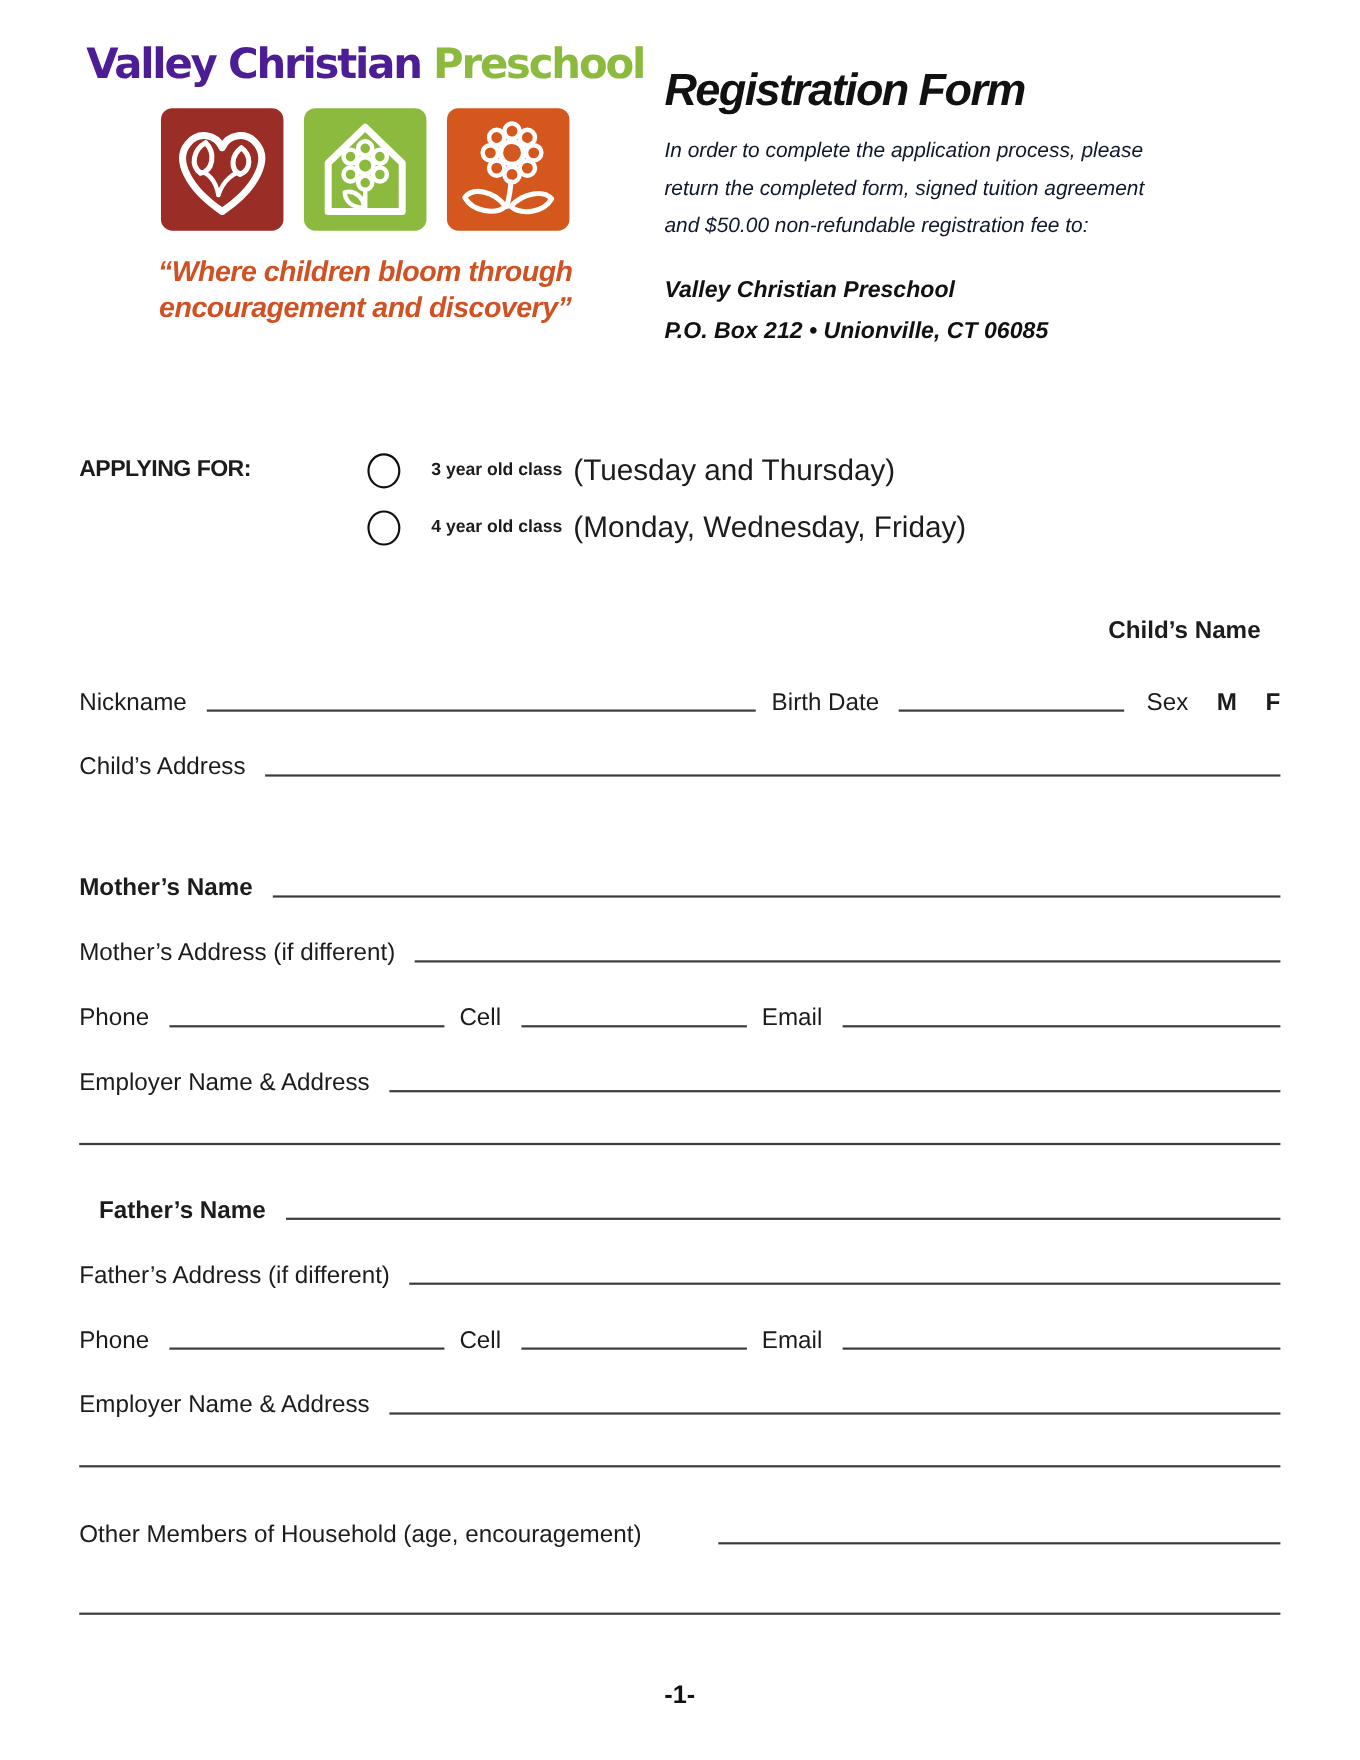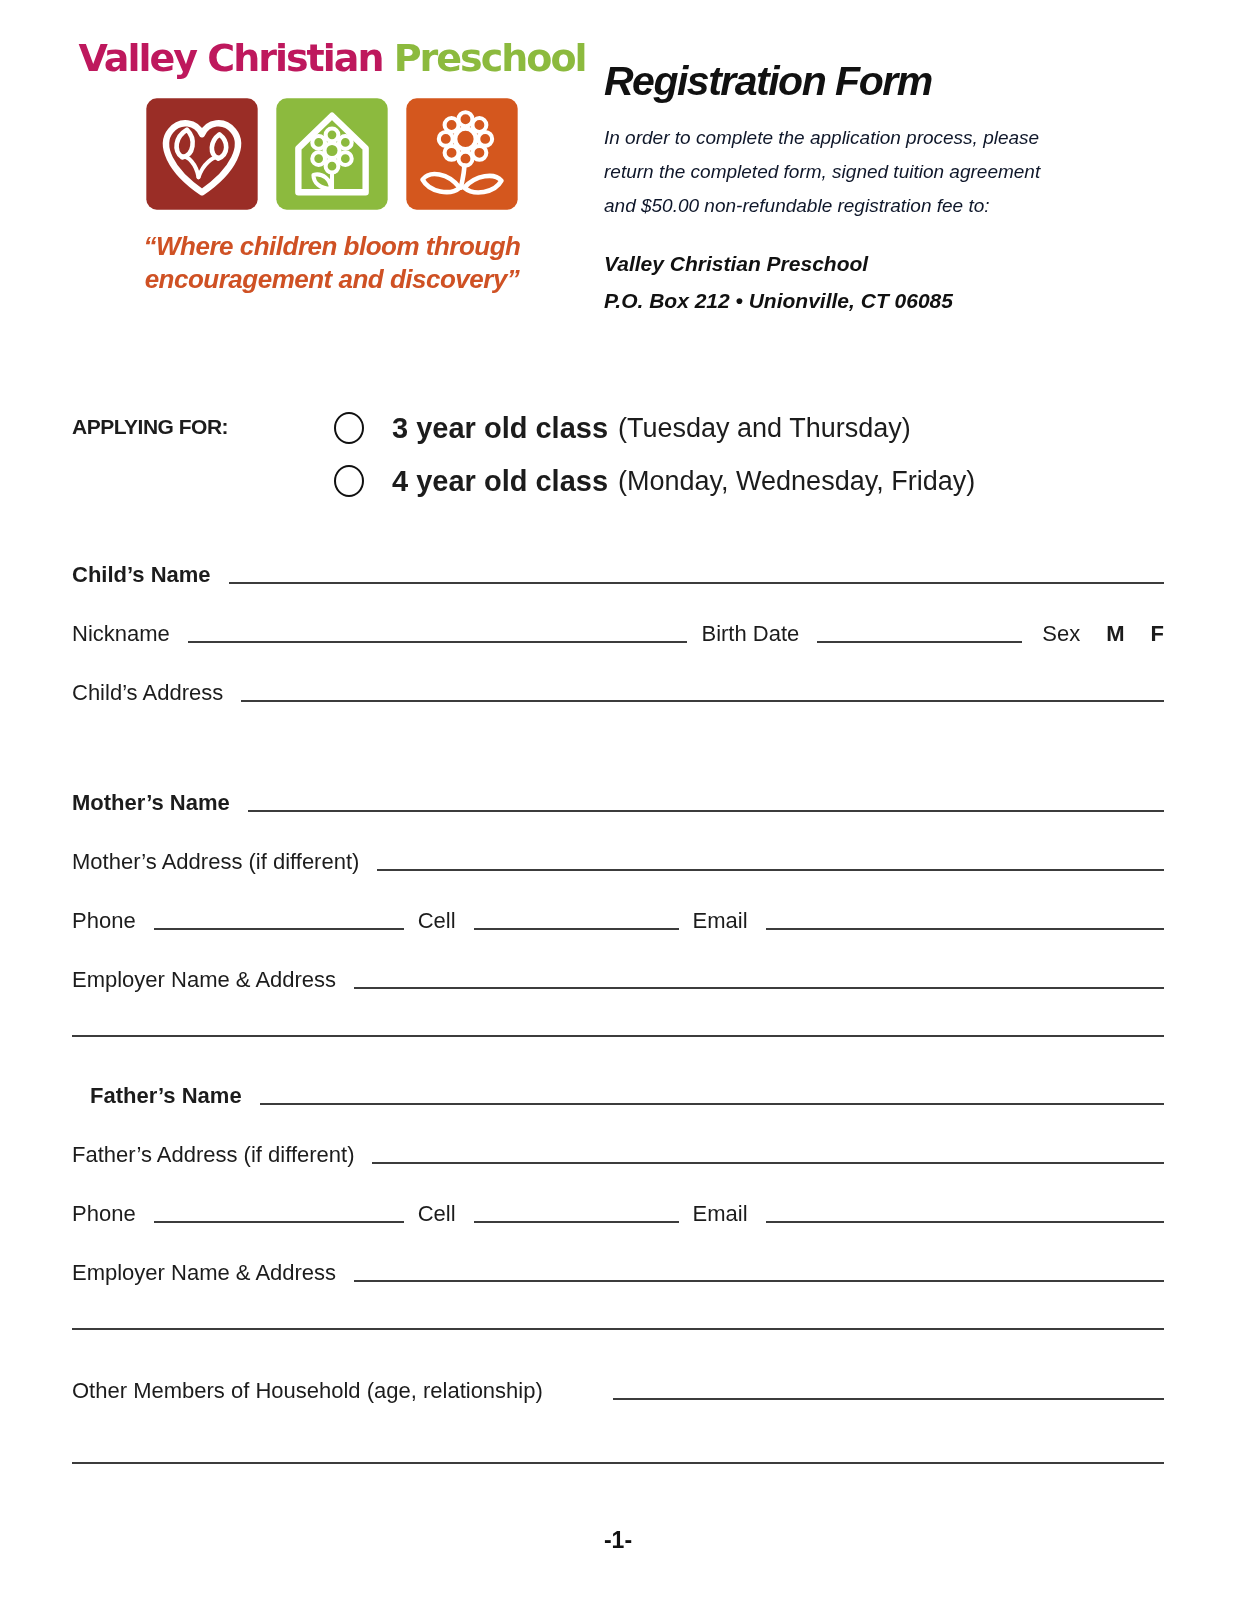--- a/index.html
+++ b/index.html
@@ -11,21 +11,21 @@
   }
   .page { position:relative; width:1236px; height:1600px; padding:36px 72px 0 72px; overflow:hidden; background:#fff; }
 
   
   .header { display:flex; justify-content:space-between; }
   .logo-block { width:520px; text-align:center; }
   .logo-name {
     font-family:"DejaVu Sans", sans-serif;
     font-weight:bold; font-size:38px; letter-spacing:-2px; white-space:nowrap;
   }
-  .logo-name .maroon { color:#be185d; }
+  .logo-name .maroon { color:#4c1d95; }
   .logo-name .green  { color:#8cba3e; }
   .tiles { display:flex; justify-content:center; gap:14px; margin-top:16px; }
   .tile { width:116px; height:116px; }
   .tagline {
     margin-top:18px; color:#cf5124; font-weight:bold; font-style:italic;
     font-size:26px; line-height:1.25; letter-spacing:-0.5px;
   }
 
   .head-right { width:560px; text-align:left; padding-top:22px;font-style:italic; }
   .head-right h1 {
@@ -36,32 +36,32 @@
 
   
   .applying { display:flex; margin-top:92px; align-items:flex-start; }
   .applying-label { width:262px; font-size:21px; font-weight:bold; letter-spacing:-0.5px; padding-top:3px; white-space:nowrap; }
   .options { display:flex; flex-direction:column; gap:20px; }
   .option { display:flex; align-items:center; }
   .radio {
     width:30px; height:32px; border:2.5px solid #101010; border-radius:50%;
     margin-right:28px; flex:0 0 auto; background:#fff; display:inline-block;
   }
-  .opt-label { font-size:29px; font-weight:bold; margin-right:10px; white-space:nowrap; }
+  .opt-label { font-size:16px; font-weight:bold; margin-right:10px; white-space:nowrap; }
   .opt-detail { font-size:27px; white-space:nowrap; }
 
   
   .frow { display:flex; align-items:flex-end; font-size:22px; }
   .frow .lbl { white-space:nowrap; margin-right:18px; }
   .frow .lbl.bold { font-weight:bold; }
   .line { border-bottom:2px solid #3c3c3c; margin-bottom:4px; height:10px; }
   .line.grow { flex:1; }
   .fullline { border-bottom:2.5px solid #3c3c3c; width:100%; }
 
-  .row-child-name   { margin-top:64px; }
+  .row-child-name   { margin-top:64px;flex-direction:column; }
   .row-std          { margin-top:33px; }
   .row-mother-name  { margin-top:84px; }
   .row-father-name  { margin-top:46px;margin-left:18px; }
   .cont-line        { margin-top:42px; }
   .row-household    { margin-top:48px; }
   .final-line       { margin-top:58px; }
 
   .w-bd   { width:205px; }
   .w-ph   { width:250px; }
   .w-cell { width:205px; }
@@ -231,21 +231,21 @@
   </div>
 
   <div class="frow row-std">
     <span class="lbl">Employer Name &amp; Address</span>
     <div class="line grow"></div>
   </div>
 
   <div class="fullline cont-line"></div>
 
   <div class="frow row-household">
-    <span class="lbl">Other Members of Household (age, relationship)</span>
+    <span class="lbl">Other Members of Household (age, encouragement)</span>
     <div class="line grow household-line"></div>
   </div>
 
   <div class="fullline final-line"></div>
 
   <div class="footer">-1-</div>
 
 </div>
 
 </body></html>

